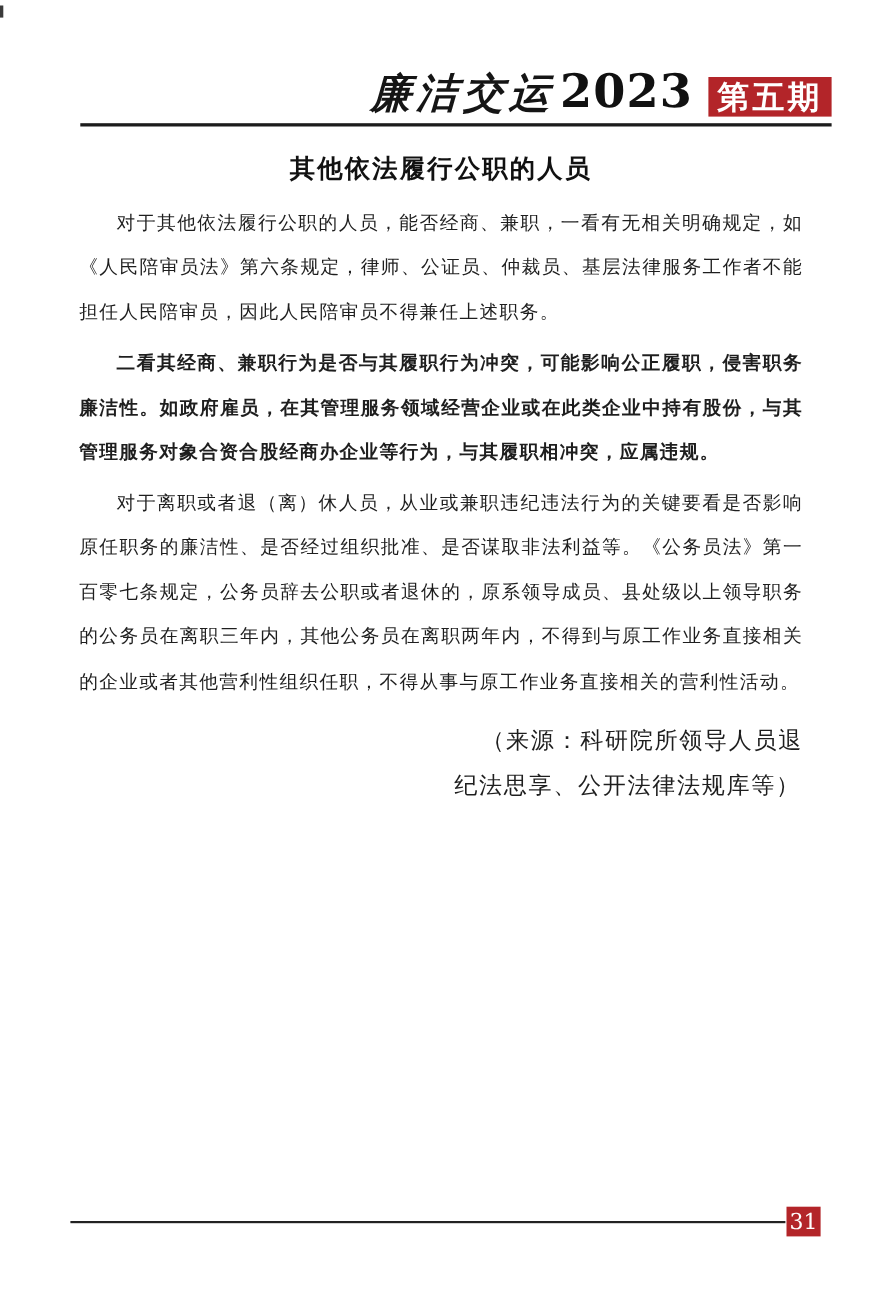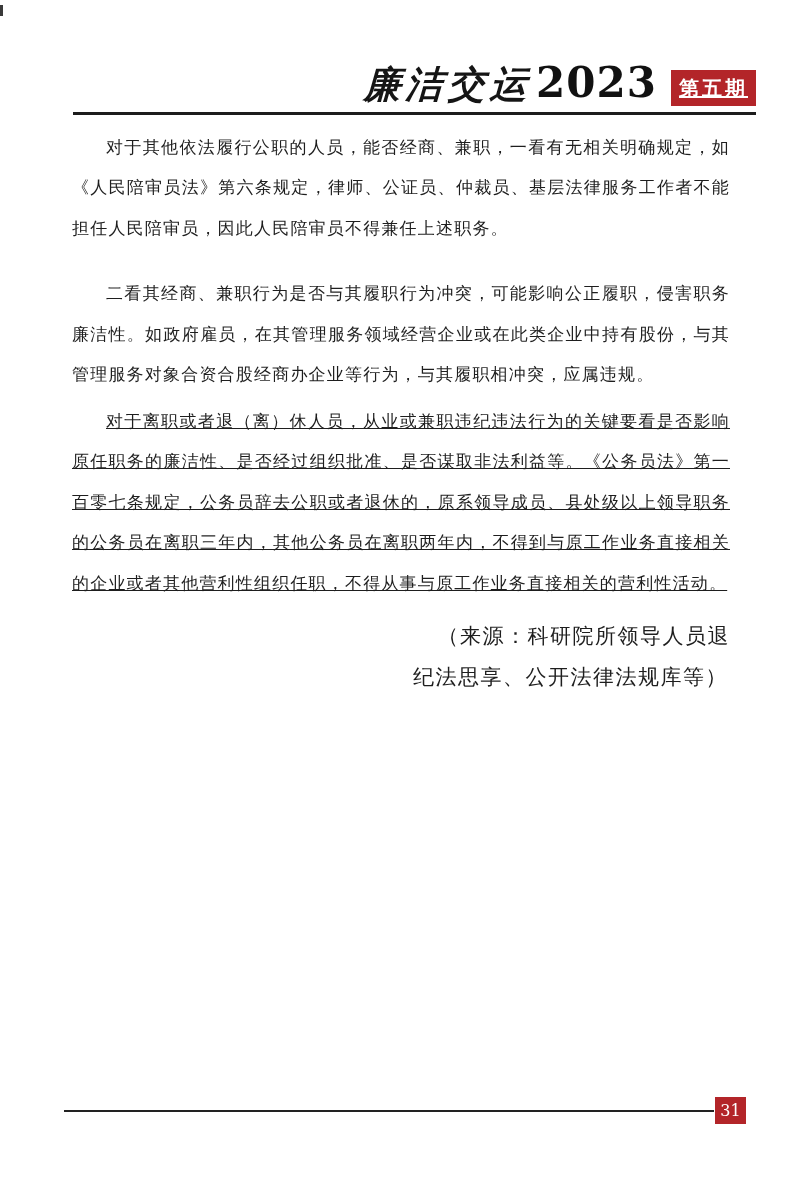--- a/index.html
+++ b/index.html
@@ -45,29 +45,28 @@
     font-size: 42px;
     font-weight: bold;
     color: #111;
     margin-left: 4px;
     letter-spacing: 1px;
     text-align: right;
   }
   .issue-badge {
     background: var(--accent);
     color: #fff;
-    font-size: 20px;
+    font-size: 29px;
     font-weight: bold;
     letter-spacing: 3px;
     line-height: 36px;
     padding: 0 8px;
     margin-left: 14px;
     align-self: center;
     margin-top: 10px;
-    text-decoration: underline;
   }
   .header-rule {
     height: 2.5px;
     background: #1c1c1c;
     margin: 4px 44px 0 73px;
   }
 
   
   .article-body { padding: 0 70px 0 72px; }
 
@@ -85,22 +84,22 @@
 
   .body-para {
     font-size: 17px;
     line-height: 40.5px;
     text-align: justify;
     text-indent: 2em;
     letter-spacing: 1.2px;
     color: #1e1e1e;
   }
   .body-para.p1 { margin-top: 12px; }
-  .body-para.p2 { margin-top: 25px; }
-  .body-para.p3 { margin-top: 6px; text-decoration: underline; }
+  .body-para.p2 { margin-top: 6px; font-weight: bold; }
+  .body-para.p3 { margin-top: 6px; }
   .body-para.p4 { margin-top: 10px; }
 
   .source-attribution {
     margin-top: 13px;
     text-align: right;
     font-size: 21px;
     line-height: 41px;
     letter-spacing: 1.5px;
     color: #1e1e1e;
     padding-right: 0;
@@ -117,21 +116,21 @@
     background: #222;
   }
   .page-badge {
     position: absolute;
     left: 715px;
     top: 1097px;
     width: 31px;
     height: 27px;
     background: var(--accent);
     color: #fff;
-    font-size: 16px;
+    font-size: 20px;
     line-height: 27px;
     text-align: center;
     font-family: "DejaVu Serif", "Liberation Serif", serif;
   }
 </style>
 </head>
 <body>
 
 <div class="page">
 
@@ -141,20 +140,21 @@
     <div class="masthead">
       <span class="masthead-title">廉洁交运</span>
       <span class="masthead-year">2023</span>
       <span class="issue-badge">第五期</span>
     </div>
     <div class="header-rule"></div>
   </header>
 
   <main class="article-body">
 
+    <h2 class="section-heading first">其他依法履行公职的人员</h2>
     <p class="body-para p1">对于其他依法履行公职的人员，能否经商、兼职，一看有无相关明确规定，如《人民陪审员法》第六条规定，律师、公证员、仲裁员、基层法律服务工作者不能担任人民陪审员，因此人民陪审员不得兼任上述职务。</p>
     <p class="body-para p2">二看其经商、兼职行为是否与其履职行为冲突，可能影响公正履职，侵害职务廉洁性。如政府雇员，在其管理服务领域经营企业或在此类企业中持有股份，与其管理服务对象合资合股经商办企业等行为，与其履职相冲突，应属违规。</p>
 
     <p class="body-para p3">对于离职或者退（离）休人员，从业或兼职违纪违法行为的关键要看是否影响原任职务的廉洁性、是否经过组织批准、是否谋取非法利益等。《公务员法》第一百零七条规定，公务员辞去公职或者退休的，原系领导成员、县处级以上领导职务的公务员在离职三年内，其他公务员在离职两年内，不得到与原工作业务直接相关的企业或者其他营利性组织任职，不得从事与原工作业务直接相关的营利性活动。</p>
 
     <div class="source-attribution">
       <div class="source-line1">（来源：科研院所领导人员退</div>
       <div class="source-line2">纪法思享、公开法律法规库等）</div>
     </div>
 

